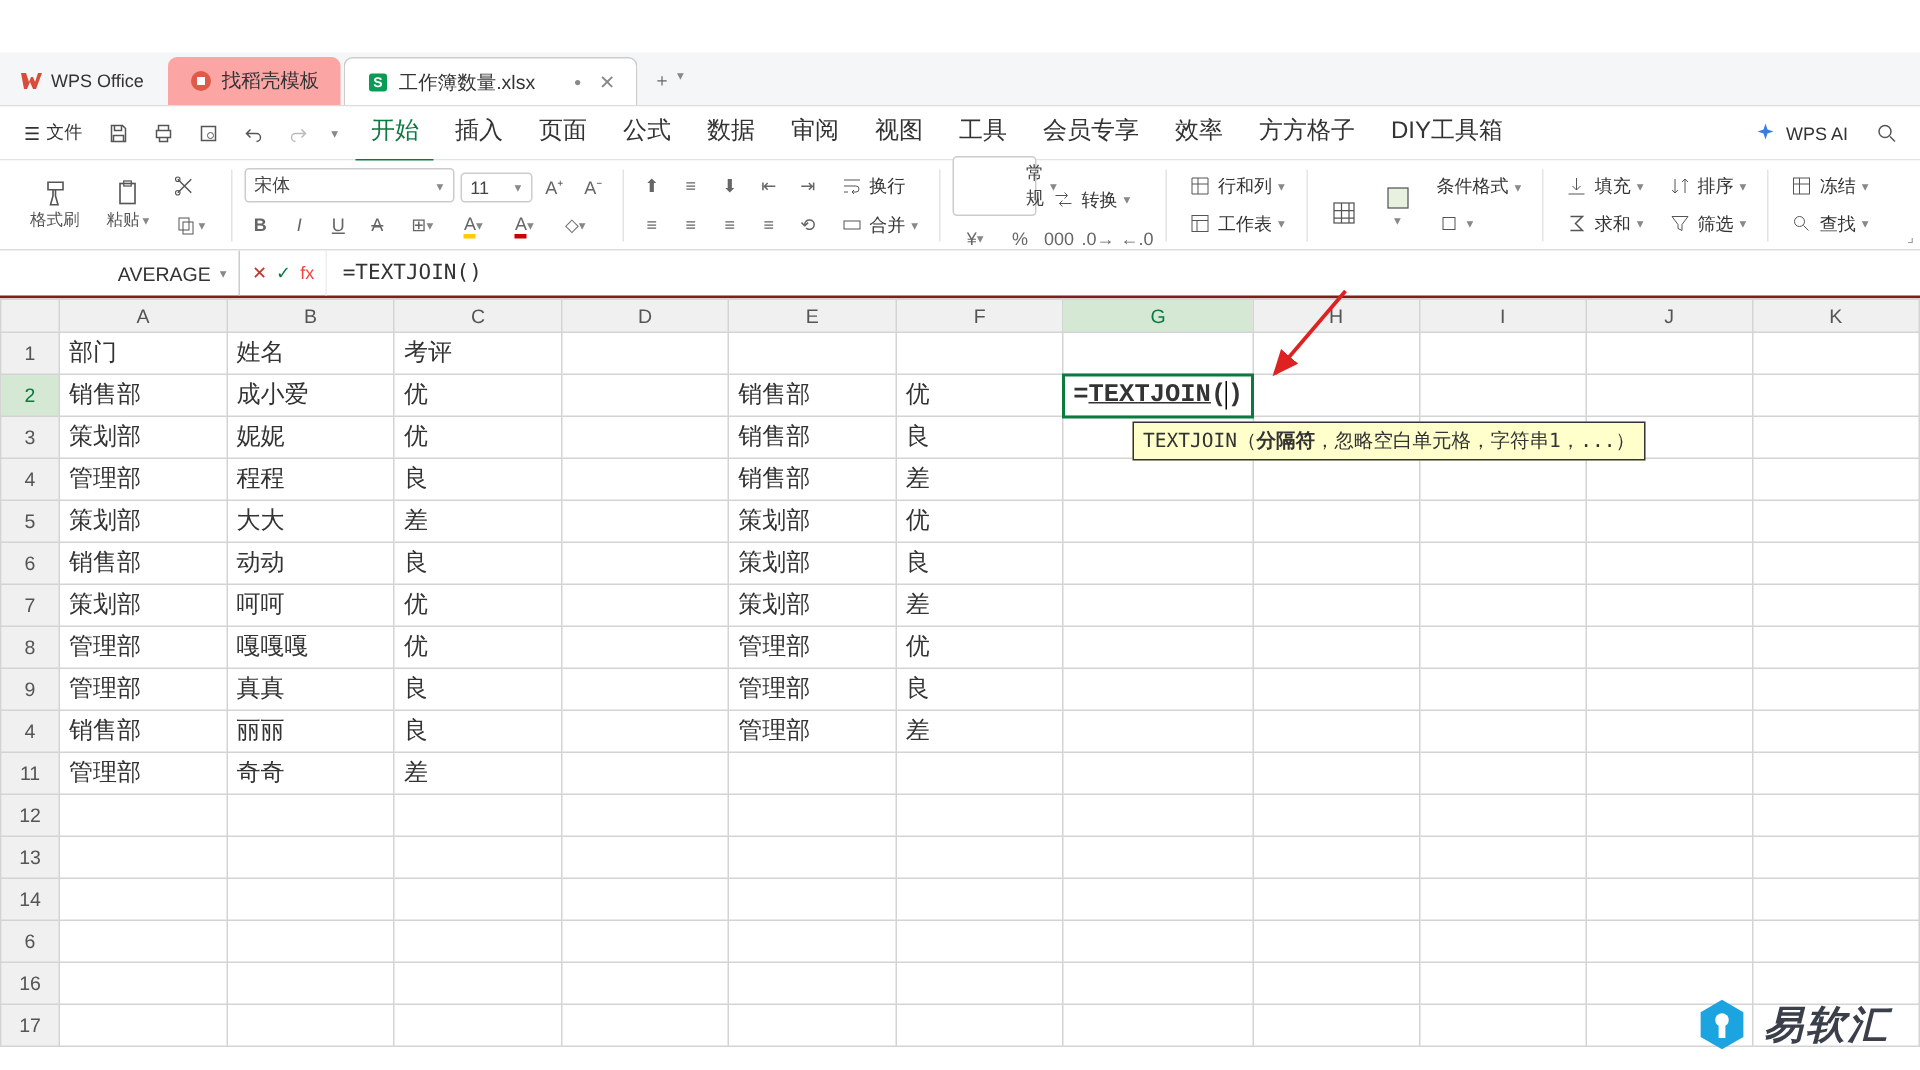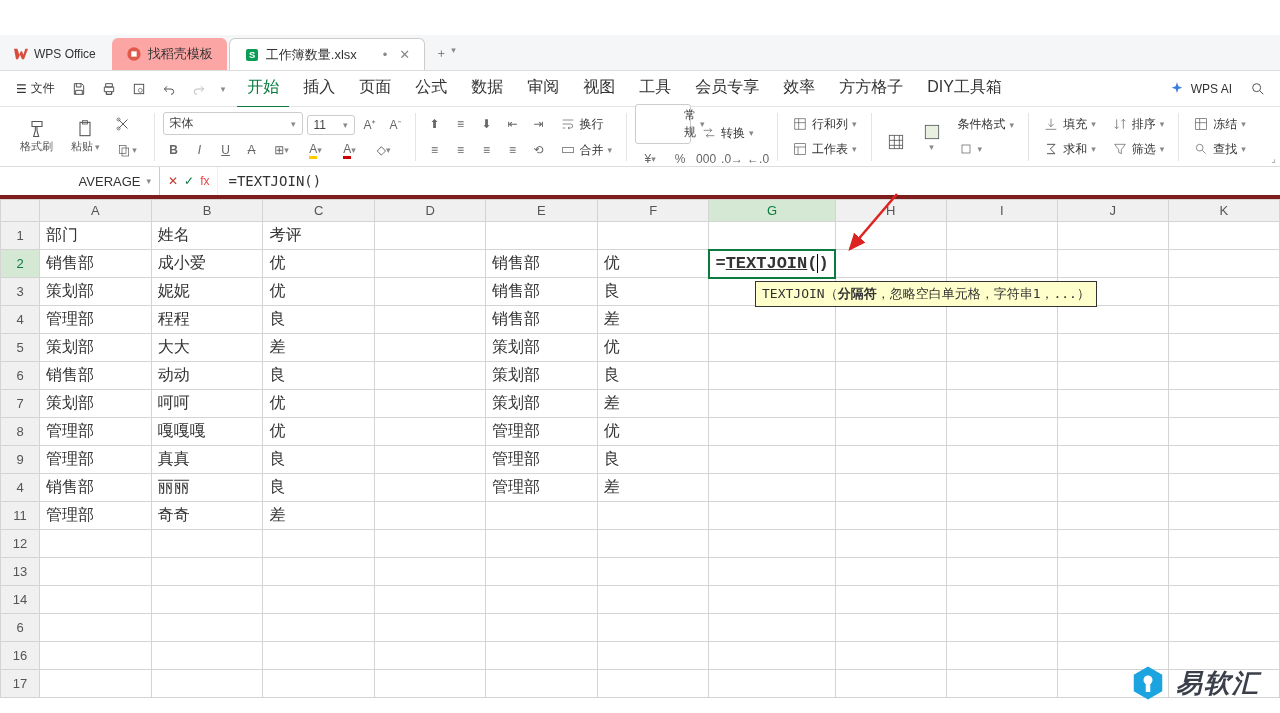--- a/index.html
+++ b/index.html
@@ -34,21 +34,21 @@
 .sel { border:1px solid #ccc; border-radius:3px; padding:2px 6px; font-size:12px; color:#444; display:flex; align-items:center; gap:4px; background:#fff; }
 .sel.font { width:140px; }
 .sel.size { width:48px; }
 .sel.fmt { width:48px;padding-left:48px; }
 .sm-btn { width:22px; height:22px; display:flex; align-items:center; justify-content:center; color:#666; border-radius:3px; }
 .sm-btn.drop { width:30px; }
 .caret { font-size:9px; color:#888; }
 .ribbon-corner { position:absolute; right:4px; bottom:2px; font-size:10px; color:#999; }
 .txt-btn { display:flex; align-items:center; gap:4px; padding:2px 6px; font-size:12px; color:#333; white-space:nowrap; }
 .txt-btn svg { width:16px; height:16px; }
-.formula-bar { height:32px; display:flex; align-items:center; border-bottom:4px solid #7f1d1d; background:#fff; }
+.formula-bar { height:32px; display:flex; align-items:center; border-bottom:2px solid #7f1d1d; background:#fff; }
 .name-box { width:160px; border-right:1px solid #ccc; padding:0 8px; display:flex; align-items:center; justify-content:flex-end; gap:6px; height:100%; font-size:13px; }
 .fb-btns { display:flex; align-items:center; gap:6px; padding:0 8px; border-right:1px solid #eee; height:100%; }
 .fb-input { flex:1; padding:0 10px; font-size:14px; font-family:Consolas,monospace; }
 .sheet { position:relative; background:#fff; }
 table.grid { border-collapse:collapse; table-layout:fixed; }
 .grid th,.grid td { border:1px solid #d4d4d4; font-weight:normal; }
 .grid .corner { width:40px; height:22px; background:#f0f0f0; }
 .grid .colh { height:22px; background:#f0f0f0; text-align:center; font-size:13px; color:#555; }
 .grid .rowh { width:40px; background:#f0f0f0; text-align:center; font-size:13px; color:#555; }
 .grid .rowh.active { background:#d4e8d4; color:#0a7a3f; }

